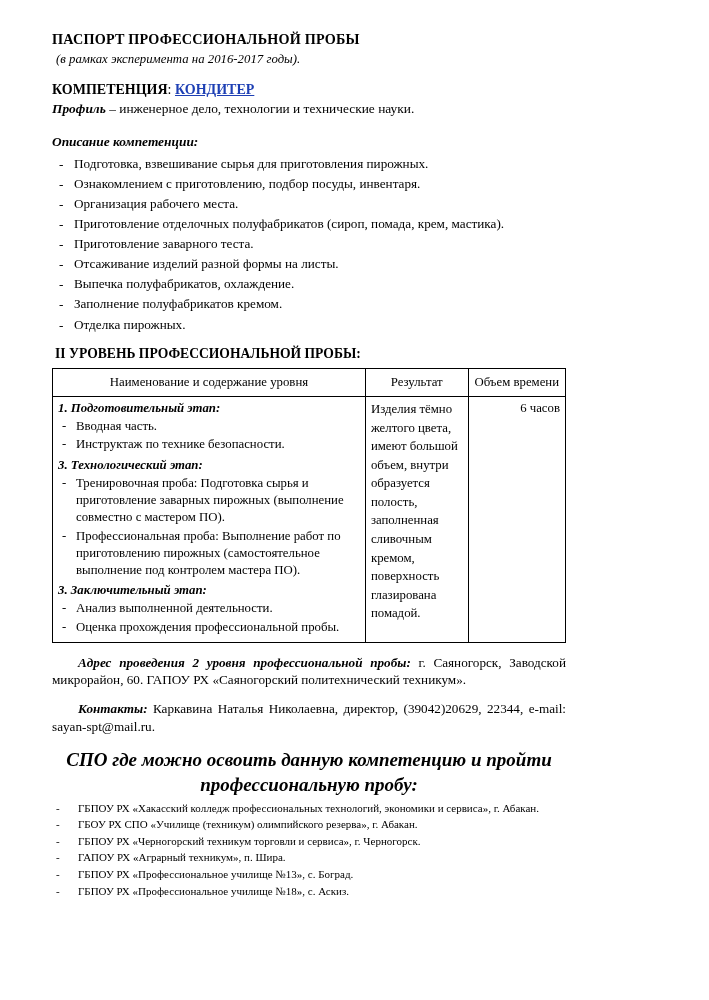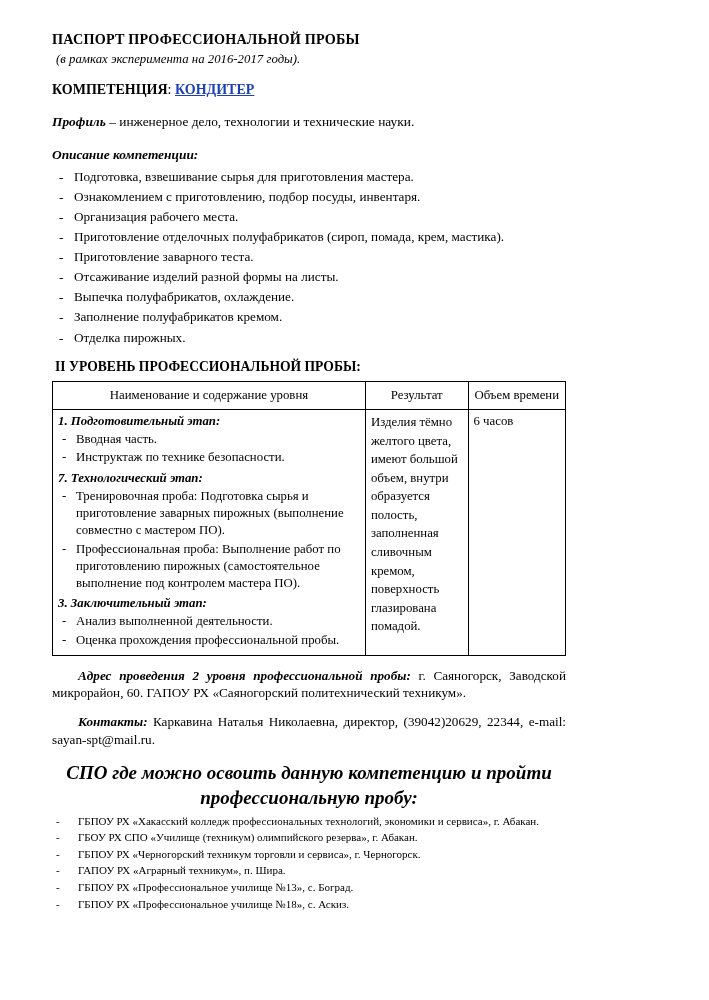--- a/index.html
+++ b/index.html
@@ -39,21 +39,20 @@
   }
   .competence-label {
     font-weight: bold;
   }
   .competence-value {
     font-weight: bold;
     color: #1d3fb4;
     text-decoration: underline;
   }
   .profile-line {
-    margin-top: 13px;
     font-size: 13.4px;
   }
   .profile-label {
     font-weight: bold;
     font-style: italic;
   }
   .desc-head {
     margin-top: 16px;
     font-weight: bold;
     font-style: italic;
@@ -102,21 +101,21 @@
   }
   .col1 { width: 61%; }
   .col2 { width: 20%; }
   .col3 { width: 19%; }
   .cell-result {
     text-align: left;
     vertical-align: middle;
     line-height: 1.45;
   }
   .cell-time {
-    text-align: left;
+    text-align: right;
     vertical-align: middle;
   }
   .stage-title {
     font-weight: bold;
     font-style: italic;
     margin: 0 0 1px 0;
   }
   ul.inner {
     list-style: none;
     margin: 0 0 3px 0;
@@ -181,21 +180,21 @@
   <div class="competence-line">
     <span class="competence-label">КОМПЕТЕНЦИЯ</span><span>: </span><span class="competence-value">КОНДИТЕР</span>
   </div>
 
   <div class="profile-line">
     <span class="profile-label">Профиль</span><span> – инженерное дело, технологии и технические науки.</span>
   </div>
 
   <div class="desc-head">Описание компетенции:</div>
   <ul class="dashlist">
-    <li>Подготовка, взвешивание сырья для приготовления мастера.</li>
+    <li>Подготовка, взвешивание сырья для приготовления пирожных.</li>
     <li>Ознакомлением с приготовлению, подбор посуды, инвентаря.</li>
     <li>Организация рабочего места.</li>
     <li>Приготовление отделочных полуфабрикатов (сироп, помада, крем, мастика).</li>
     <li>Приготовление заварного теста.</li>
     <li>Отсаживание изделий разной формы на листы.</li>
     <li>Выпечка полуфабрикатов, охлаждение.</li>
     <li>Заполнение полуфабрикатов кремом.</li>
     <li>Отделка пирожных.</li>
   </ul>
 
@@ -215,21 +214,21 @@
       </tr>
     </thead>
     <tbody>
       <tr>
         <td>
           <div class="stage-title">1. Подготовительный этап:</div>
           <ul class="inner">
             <li>Вводная часть.</li>
             <li>Инструктаж по технике безопасности.</li>
           </ul>
-          <div class="stage-title">7. Технологический этап:</div>
+          <div class="stage-title">3. Технологический этап:</div>
           <ul class="inner">
             <li>Тренировочная проба: Подготовка сырья и приготовление заварных пирожных (выполнение совместно с мастером ПО).</li>
             <li>Профессиональная проба: Выполнение работ по приготовлению пирожных (самостоятельное выполнение под контролем мастера ПО).</li>
           </ul>
           <div class="stage-title">3. Заключительный этап:</div>
           <ul class="inner">
             <li>Анализ выполненной деятельности.</li>
             <li>Оценка прохождения профессиональной пробы.</li>
           </ul>
         </td>

